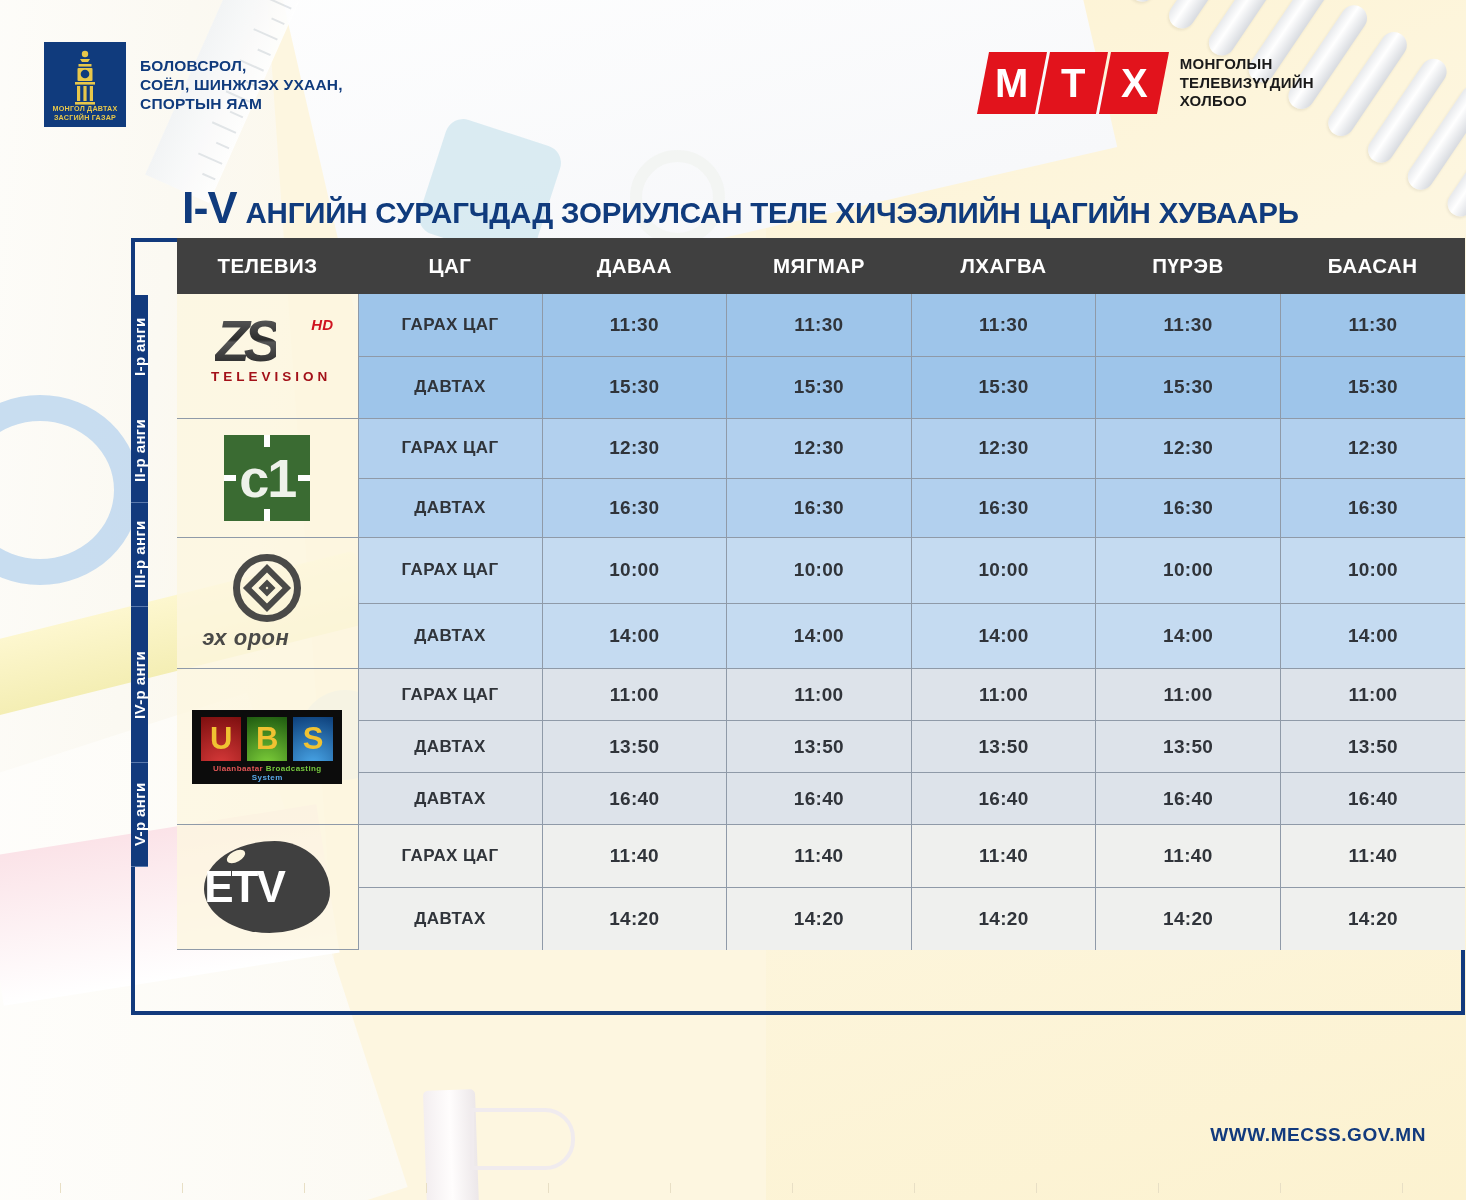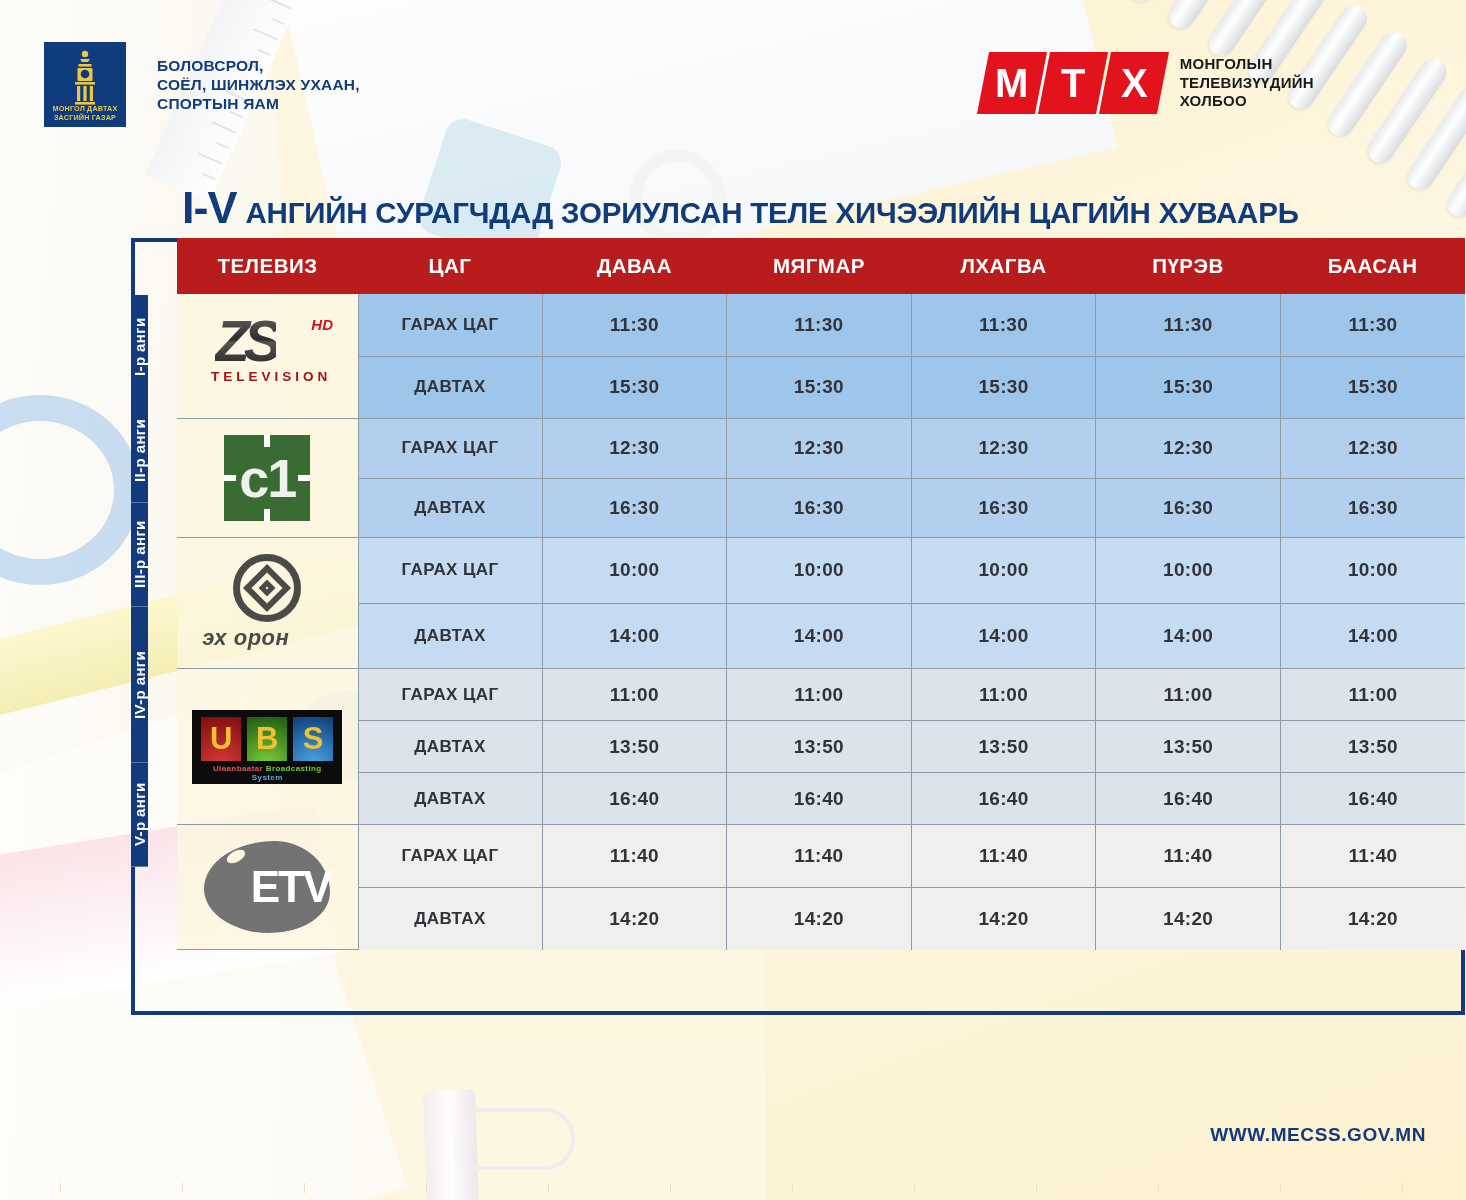--- a/index.html
+++ b/index.html
@@ -91,21 +91,21 @@
   .gov-emblem {
     width:82px; height:85px; background:#103b7d; position:relative;
     display:flex; flex-direction:column; align-items:center; justify-content:flex-start;
   }
   .soyombo { width:26px; margin-top:7px; }
   .gov-emblem .gtxt {
     position:absolute; bottom:5px; left:0; width:100%; text-align:center;
     color:#e8c74a; font-size:7.2px; font-weight:bold; line-height:9px; letter-spacing:.2px;
   }
   .gov-name {
-    margin-left:31px; color:#103b7d; font-weight:bold;
+    margin-left:14px; color:#103b7d; font-weight:bold;
     font-size:15.5px; line-height:19px; letter-spacing:.2px;
   }
   .mtx-logo { position:absolute; right:152px; top:52px; display:flex; align-items:center; }
   .mtx-mark { display:flex; gap:3px; }
   .mtx-mark span {
     display:flex; align-items:center; justify-content:center;
     width:58px; height:62px; background:#e2131c; color:#fff;
     font-size:40px; font-weight:bold; transform:skewX(-11deg);
   }
   .mtx-mark span i { transform:skewX(11deg); font-style:normal; }
@@ -125,21 +125,21 @@
   
   #grade-rail { position:absolute; left:131px; top:295px; width:46px; z-index:7; }
   .rail-cell {
     background:#123a7d; color:#fff; font-weight:bold; font-size:15px;
     display:flex; align-items:center; justify-content:center;
     writing-mode:vertical-rl; transform:rotate(180deg); letter-spacing:.4px;
   }
   #table { position:absolute; left:177px; top:238px; width:1288px; z-index:6; }
   table { border-collapse:collapse; width:100%; table-layout:fixed; }
   thead th {
-    background:#b91c1c; color:#fff; font-size:20.5px; font-weight:bold;
+    background:#404040; color:#fff; font-size:20.5px; font-weight:bold;
     height:56px; letter-spacing:.5px;
   }
   thead th.c-tv   { width:181px; }
   thead th.c-time { width:184px; }
   thead th.c-day  { width:184.6px; }
   tbody td {
     height:52px; text-align:center; font-size:19px; font-weight:bold;
     color:#30343a; border-bottom:1px solid #8f9aa8; border-right:1px solid #8f9aa8;
     letter-spacing:.3px;
   }
@@ -217,23 +217,23 @@
   .ubs .b1 { background:radial-gradient(circle at 50% 110%,#d93a3a,#7d0f0f); }
   .ubs .b2 { background:radial-gradient(circle at 50% 110%,#7fd13a,#1e5a10); }
   .ubs .b3 { background:radial-gradient(circle at 50% 110%,#4aa8ea,#0d3f7a); }
   .ubs .cap {
     text-align:center; margin-top:3px; font-size:8px; font-weight:bold; letter-spacing:.4px;
   }
   .ubs .cap .r { color:#e05555; } .ubs .cap .g { color:#76c93e; } .ubs .cap .b { color:#5aa9e8; }
   
   .etv { width:126px; height:92px; position:relative; }
   .etv .blob {
-    position:absolute; inset:0; background:#737373;
+    position:absolute; inset:0; background:#404040;
     border-radius:56% 44% 48% 52% / 52% 56% 44% 48%;
-    display:flex; align-items:center; justify-content:flex-end;
+    display:flex; align-items:center; justify-content:flex-start;
   }
   .etv .t { color:#fff; font-size:44px; font-weight:bold; letter-spacing:-2px; line-height:1; }
   .etv .dot {
     position:absolute; left:22px; top:10px; width:20px; height:11px;
     background:#fdf6e0; border-radius:50%; transform:rotate(-28deg);
   }
 
   
   #site {
     position:absolute; right:40px; top:1124px; z-index:6;

